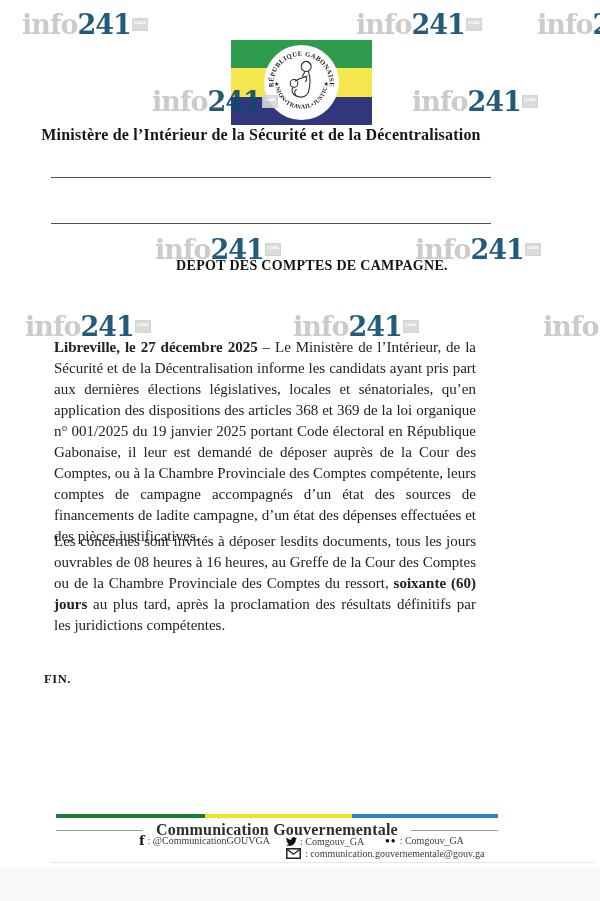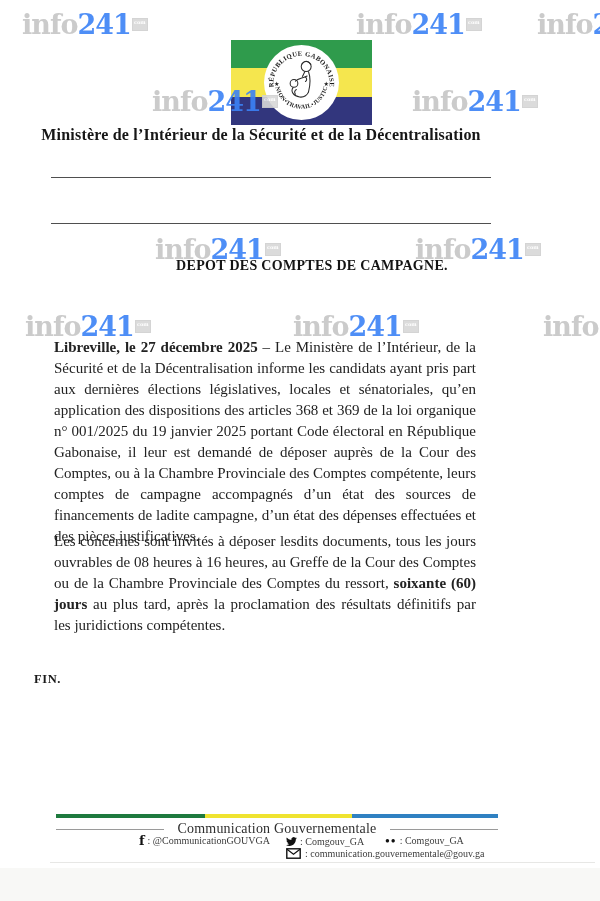--- a/index.html
+++ b/index.html
@@ -7,21 +7,21 @@
     position:relative;width:600px;height:901px;background:#ffffff;
     overflow:hidden;font-family:"Liberation Serif",serif;color:#1e1e1e;
   }
   
   .wm{
     position:absolute;z-index:2;white-space:nowrap;
     font-family:"DejaVu Serif",serif;font-weight:bold;font-size:27px;
     letter-spacing:-1px;line-height:1;opacity:.9;user-select:none;
   }
   .wm .w1{color:#c6c6c6;margin-top:42px;}
-  .wm .w2{color:#3b82f6;}
+  .wm .w2{color:#0c4a6e;}
   .wm .wbadge{
     display:inline-block;vertical-align:super;margin-left:1px;
     font-size:5px;letter-spacing:0;color:#ffffff;background:#d8d8d8;
     border:1px solid #d0d0d0;padding:1px 1px 5px 1px;
   }
   
   .flag{position:absolute;left:231px;top:40px;width:141px;height:85px;z-index:1;}
   .stripe-green{position:absolute;left:0;top:0;width:100%;height:28px;background:#2f9b4c;}
   .stripe-yellow{position:absolute;left:0;top:28px;width:100%;height:29px;background:#f5e64e;}
   .stripe-navy{position:absolute;left:0;top:57px;width:100%;height:28px;background:#32367d;}
@@ -47,35 +47,35 @@
     text-align:center;font-weight:bold;font-size:14px;letter-spacing:.3px;color:#141414;
   }
   
   .body-par{
     position:absolute;left:54px;width:422px;z-index:3;margin:0;
     font-size:15px;line-height:21px;text-align:justify;color:#222222;
   }
   .par-1{top:337px;}
   .par-2{top:531px;}
   .fin{
-    position:absolute;left:34px;top:672px;z-index:3;
+    position:absolute;left:44px;top:672px;z-index:3;
     font-weight:bold;font-size:12.5px;letter-spacing:.6px;color:#1a1a1a;
   }
   
   .footer-bar{position:absolute;left:56px;top:814px;width:442px;height:4px;display:flex;z-index:3;}
   .seg-green{width:149px;height:4px;background:#1e7a3e;}
   .seg-yellow{width:147px;height:4px;background:#efe32f;}
   .seg-blue{width:146px;height:4px;background:#2f81c2;}
   .comm-head{
     position:absolute;left:56px;top:821px;width:442px;z-index:3;
     display:flex;align-items:center;justify-content:center;gap:13px;
   }
   .comm-head .hline{width:130px;height:1px;background:#9a9a9a;}
   .comm-head .comm-label{
-    font-weight:normal;font-size:14px;letter-spacing:.2px;color:#2e2e2e;white-space:nowrap;
+    font-weight:bold;font-size:16px;letter-spacing:.2px;color:#2e2e2e;white-space:nowrap;
   }
   .social-row{position:absolute;left:56px;top:835px;width:442px;height:14px;z-index:3;}
   .social-item{position:absolute;top:0;display:flex;align-items:center;gap:3px;
     font-size:10px;color:#3b3b3b;white-space:nowrap;}
   .social-fb{left:83px;}
   .social-tw{left:229px;}
   .social-fl{left:329px;}
   .fb-glyph{font-family:"DejaVu Serif",serif;font-weight:bold;font-size:13px;color:#111;line-height:10px;}
   .fl-dots{font-size:8px;color:#111;letter-spacing:1px;}
   .email-row{

